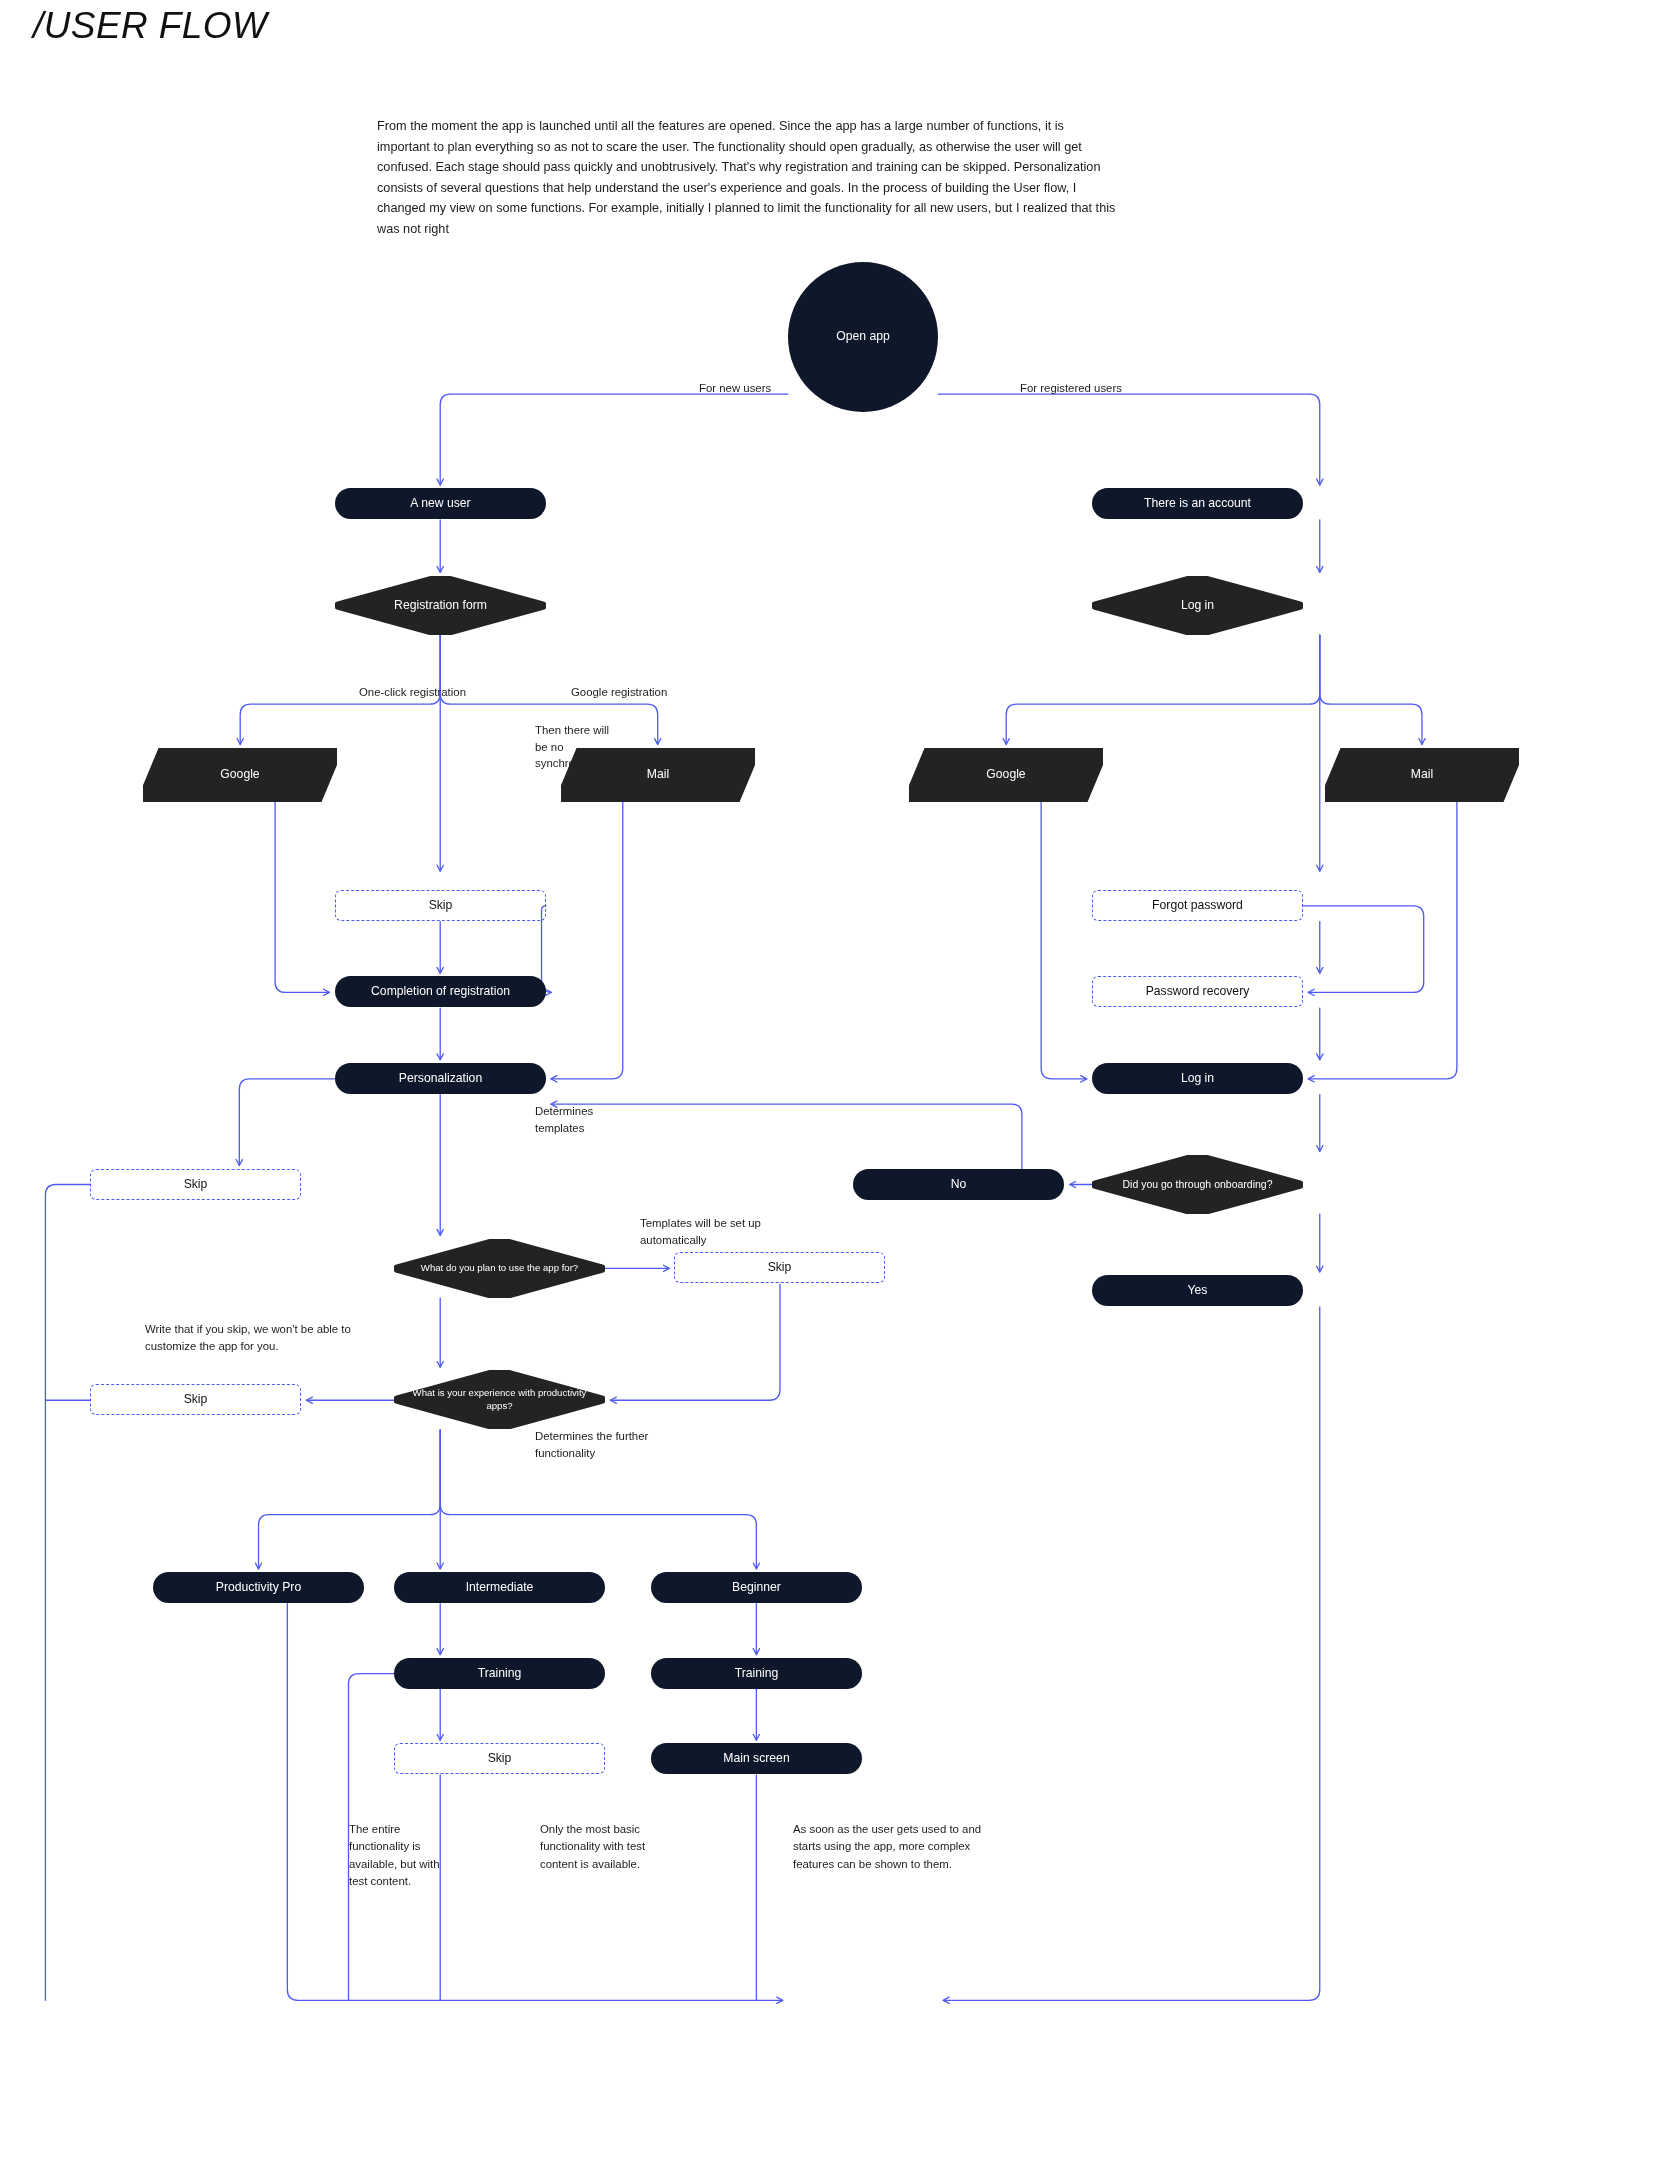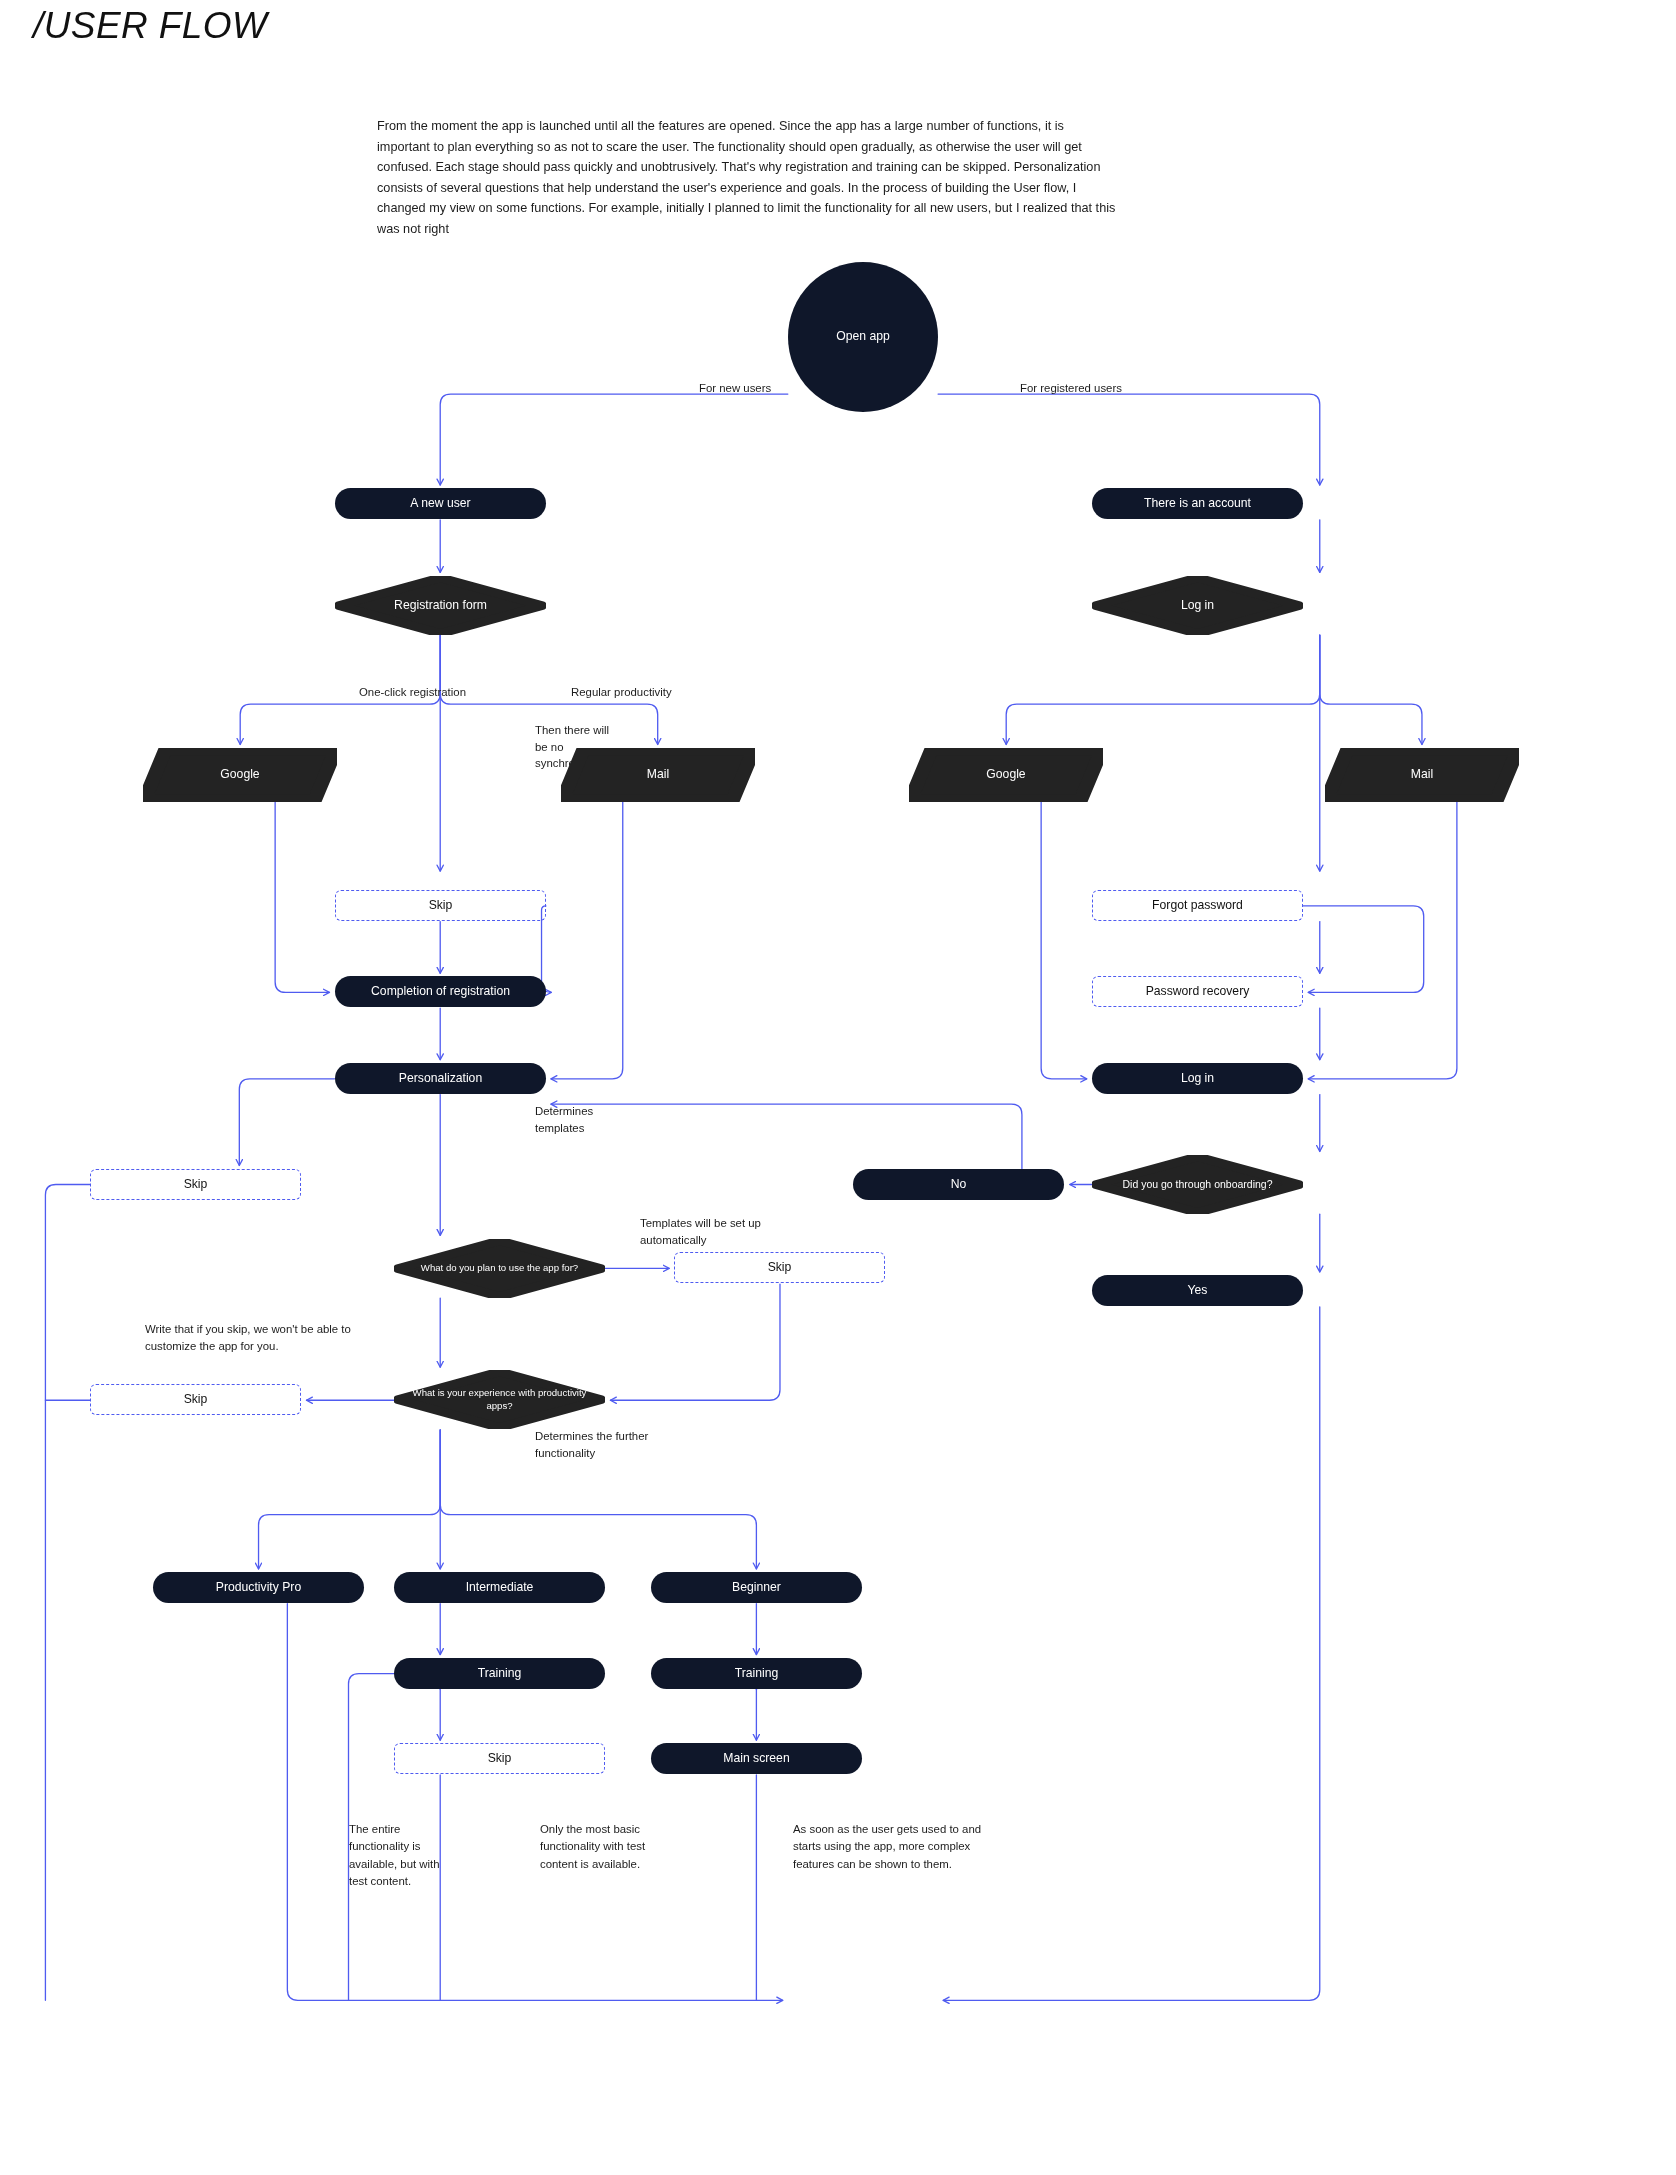--- a/index.html
+++ b/index.html
@@ -236,21 +236,21 @@
       </div>
       <div class="node skip" style="left: 394px; top: 1743px; width: 211px; height: 31px; font-size: 12.2px;">
         <span class="lbl">Skip</span>
       </div>
       <div class="node pill" style="left: 651px; top: 1743px; width: 211px; height: 31px; font-size: 12.2px;">
         <span class="lbl">Main screen</span>
       </div>
       <div class="edge-label" style="left: 699px; top: 380px;">For new users</div>
       <div class="edge-label" style="left: 1020px; top: 380px;">For registered users</div>
       <div class="edge-label" style="left: 359px; top: 684px;">One-click registration</div>
-      <div class="edge-label" style="left: 571px; top: 684px;">Regular productivity</div>
+      <div class="edge-label" style="left: 571px; top: 684px;">Google registration</div>
       <div class="edge-label" style="left: 535px; top: 722px;">Then there will
 be no
 synchronization.</div>
       <div class="edge-label" style="left: 535px; top: 1103px;">Determines
 templates</div>
       <div class="edge-label" style="left: 640px; top: 1215px;">Templates will be set up
 automatically</div>
       <div class="edge-label" style="left: 535px; top: 1428px;">Determines the further
 functionality</div>
       <div class="note" style="left: 121px; top: 1321px; margin-left: 24px;">Write that if you skip, we won't be able to

